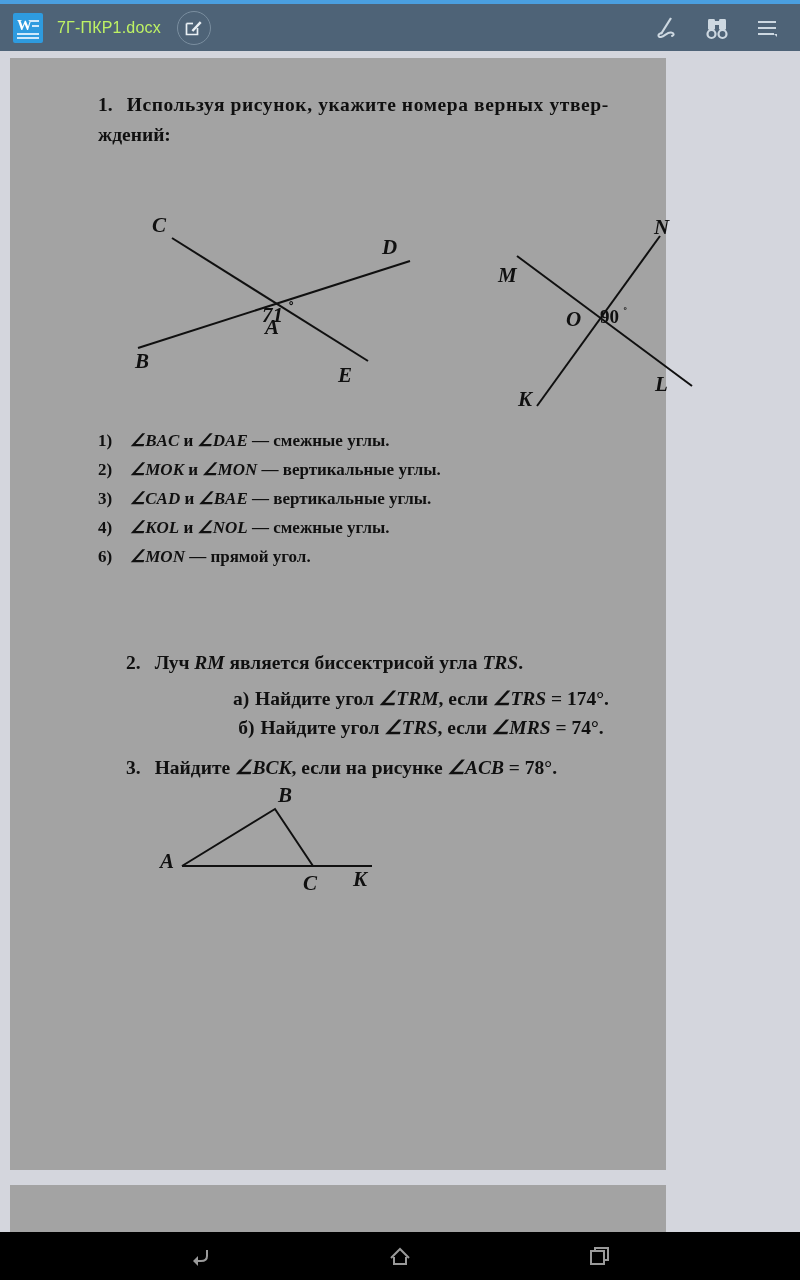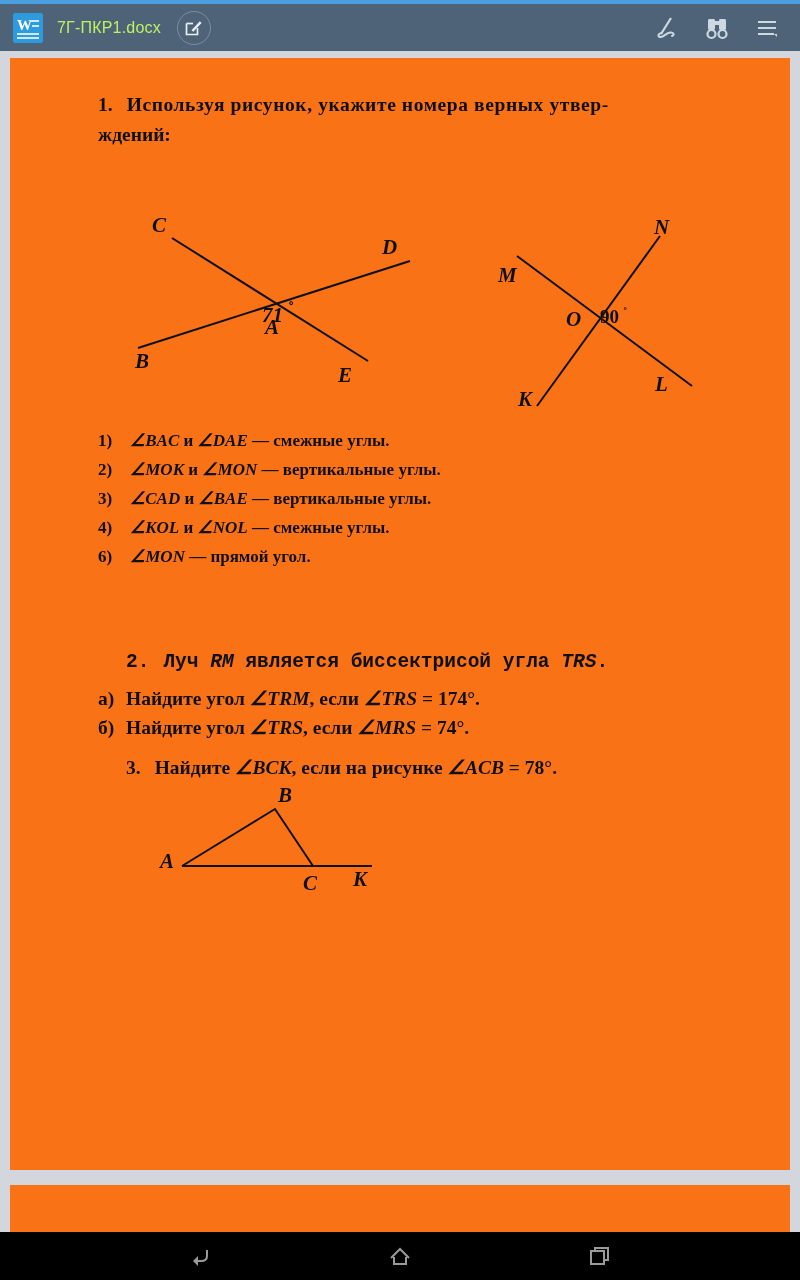--- a/index.html
+++ b/index.html
@@ -52,22 +52,22 @@
   }
   .tb-spacer { flex: 1; }
   .tb-icon {
     width: 34px; height: 34px; margin-right: 16px;
     display: flex; align-items: center; justify-content: center; flex: none;
   }
   .tb-icon:first-of-type { margin-right: 24px; }
 
   
   .page {
-    position: absolute; left: 10px; width: 780px;
-    background: #f97316;
+    position: absolute; left: 10px; width: 656px;
+    background: #a3a3a3;
   }
   #page1 { top: 58px; height: 1112px; }
   #page2 { top: 1185px; height: 47px; }
 
   .doc-body {
     position: absolute; left: 0; top: 0; width: 780px; height: 1112px;
     font-family: "Liberation Serif", serif;
     color: #101010;
   }
 
@@ -102,24 +102,24 @@
   .stmt {
     font-size: 17px; line-height: 29px; font-weight: bold;
     white-space: nowrap;
   }
   .stmt .mk { display: inline-block; width: 32px; }
   .ital { font-style: italic; }
 
   
   .task2-head {
     position: absolute; left: 88px; top: 590px; width: 640px;
-    font-size: 19.5px; line-height: 29px; font-weight: bold; font-family: Liberation Mono, monospace;
+    font-size: 19.5px; line-height: 29px; font-weight: bold;
   }
   .task2-head .num { margin-left: 28px; margin-right: 14px; }
-  .task2-list { position: absolute; left: 88px; top: 626px; width: 640px; }
+  .task2-list { position: absolute; left: 88px; top: 626px; width: 640px; text-align: center; }
   .task2-list .row {
     font-size: 19.5px; line-height: 29px; font-weight: bold; white-space: nowrap;
   }
   .task2-list .mk { display: inline-block; width: 28px; }
 
   
   .task3-head {
     position: absolute; left: 88px; top: 695px; width: 660px;
     font-size: 19.5px; line-height: 29px; font-weight: bold;
   }

